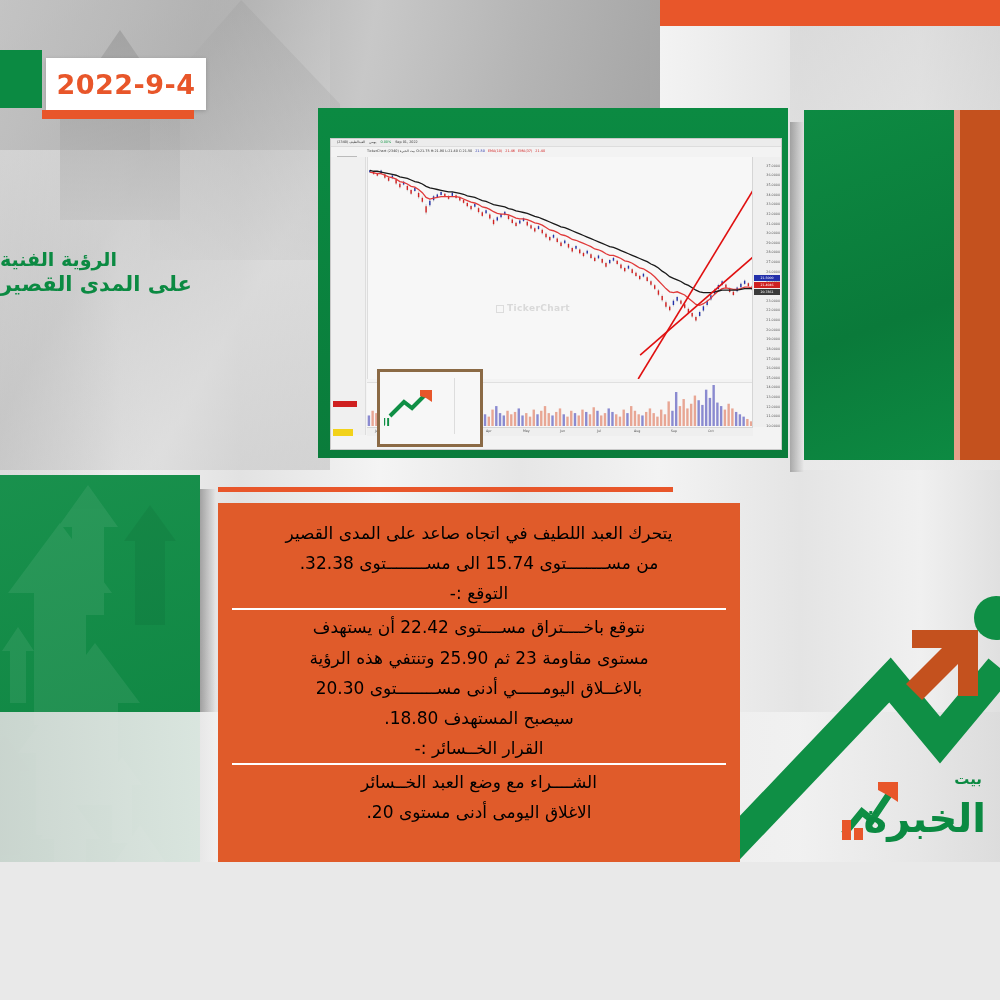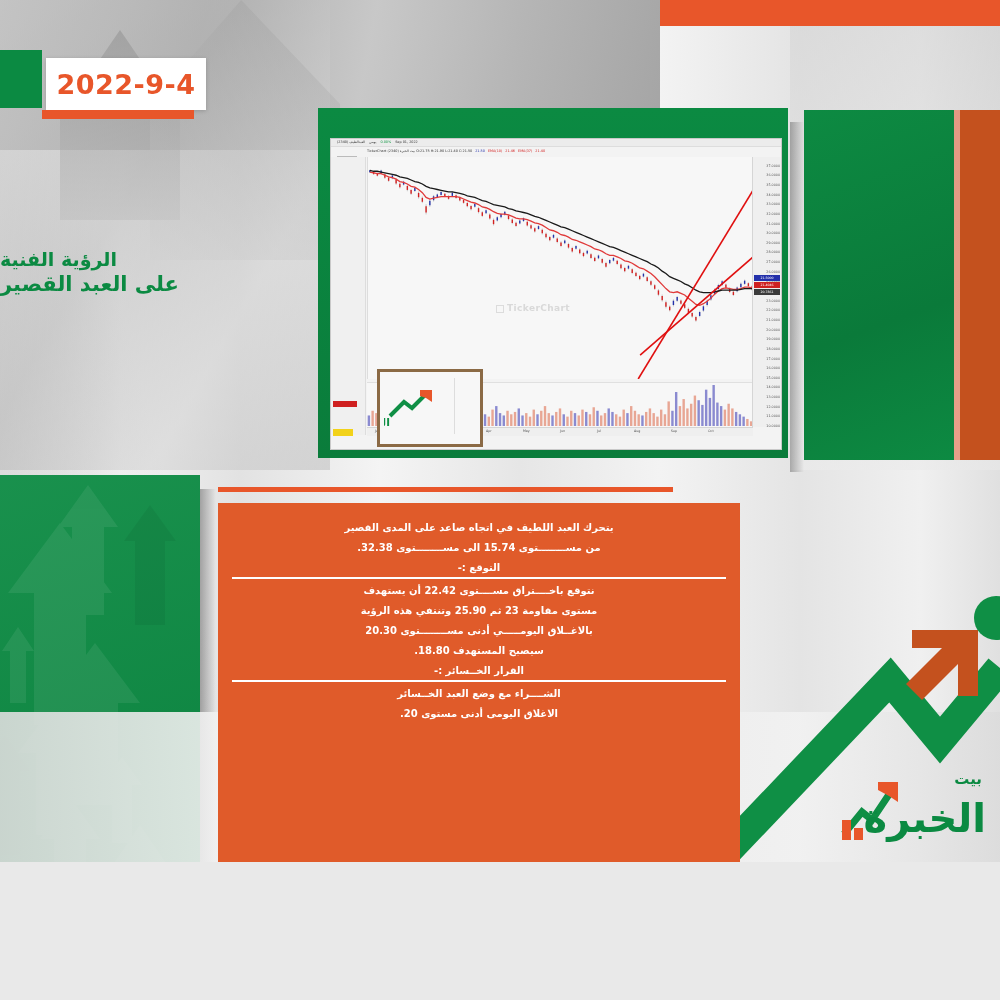--- a/index.html
+++ b/index.html
@@ -105,21 +105,21 @@
   .leftstrip{position:absolute;left:0;top:18px;width:34px;height:278px;background:#f0f0f0;border-right:1px solid #ddd;}
   .yellowtag{position:absolute;left:2px;top:290px;width:20px;height:7px;background:#f2d21a;}
   .redtag{position:absolute;left:2px;top:262px;width:24px;height:6px;background:#cf2020;}
 
   
   .sep-line{position:absolute;left:218px;top:487px;width:455px;height:5px;background:#e8562a;}
 
   
   .textpanel{position:absolute;left:218px;top:503px;width:522px;height:368px;background:#e05b2a;
     direction:rtl;text-align:center;padding:18px 14px 0;box-sizing:border-box;}
-  .textpanel p{margin:0 0 5px;color:#ffffff;font-size:10px;font-weight:bold;line-height:1.48;}
+  .textpanel p{margin:0 0 5px;color:#000000;font-size:17px;font-weight:normal;line-height:1.48;}
   .textpanel p.hdr{margin-bottom:2px;}
   .ruleline{width:100%;height:2px;background:#fff;margin:0 0 5px;}
 
   
   .contact{position:absolute;left:18px;top:920px;}
   .crow{display:flex;align-items:center;gap:20px;margin-bottom:10px;}
   .crow .lbl{font-size:21px;font-weight:bold;letter-spacing:.3px;}
   .crow.phone .lbl{color:#0b8a42;}
   .crow.web .lbl{color:#e8562a;font-size:17px;}
 
@@ -184,21 +184,21 @@
   <div class="orange-footbar"></div>
 
   <div class="green-tab"></div>
   <div class="date-badge">
     <span>2022-9-4</span>
   </div>
   <div class="date-underline"></div>
 
   <div class="headline">
     <div class="hl-top">الرؤية الفنية</div>
-    <div class="hl-sub">على العبد القصير</div>
+    <div class="hl-sub">على المدى القصير</div>
   </div>
 
   <div class="chart-shadowblock"></div>
   <div class="chart-card">
 
     <div class="chart-hdr">
       <span class="tiny">العبدالطيف (2340)</span>
       <span class="tiny">يومي</span>
       <span class="tiny gr">0.00%</span>
       <span class="tiny">Sep 01, 2022</span>

